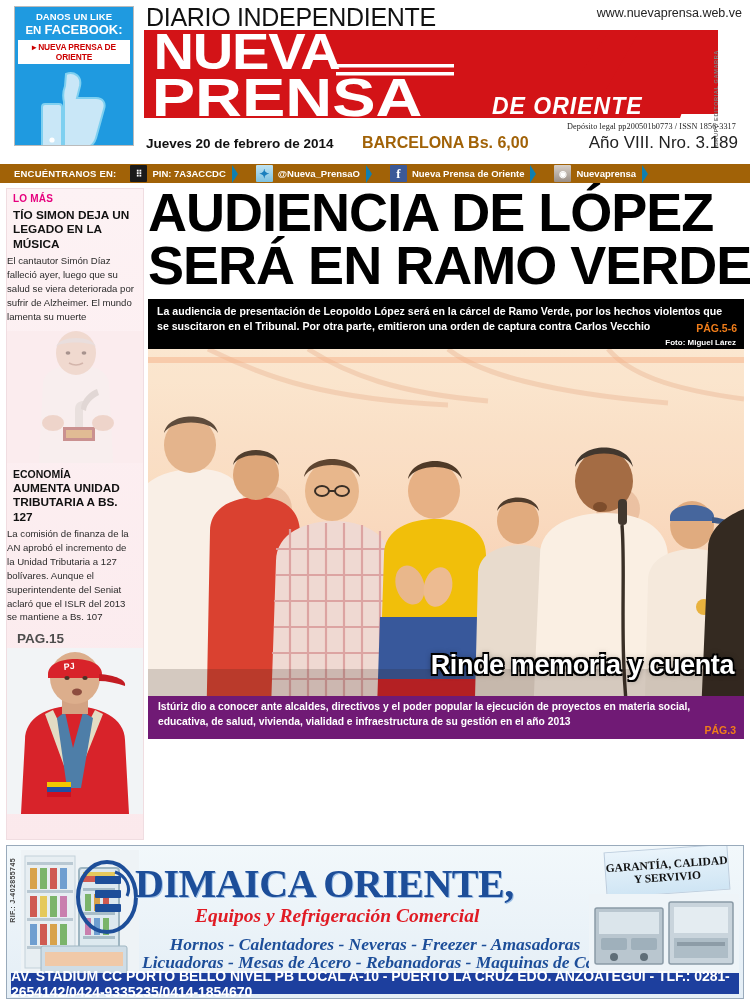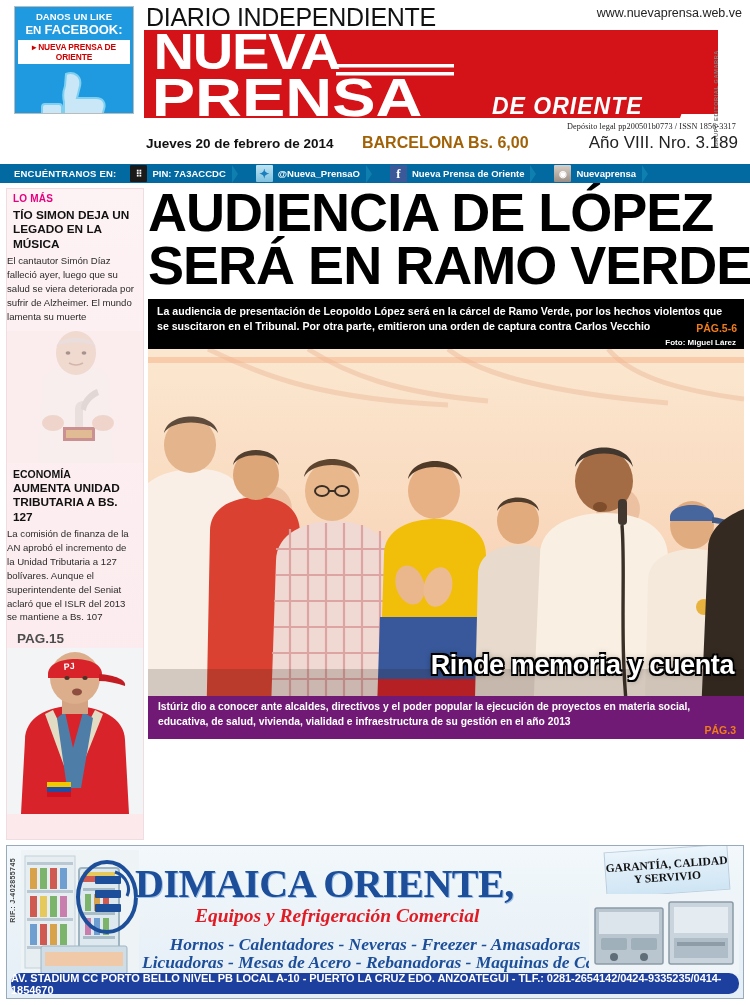--- a/index.html
+++ b/index.html
@@ -9,21 +9,21 @@
     font-family: "Liberation Sans", sans-serif;
     overflow: hidden;
   }
   .page { position: relative; width: 750px; height: 1005px; background: #fff; }
 
   
   .header { position: relative; height: 160px; width: 750px; background: #fff; }
 
   
   .fb-box {
-    position: absolute; left: 14px; top: 6px; width: 120px; height: 108px;
+    position: absolute; left: 14px; top: 6px; width: 120px; height: 140px;
     background: #1f9ae0; border: 1px solid #bbb; overflow: hidden;
   }
   .fb-top { padding: 4px 2px 1px; text-align: center; }
   .fb-l1 { color: #fff; font-size: 9.5px; font-weight: bold; letter-spacing: .1px; }
   .fb-l2 { color: #fff; font-size: 11.5px; font-weight: bold; }
   .fb-l2 b { font-size: 13px; }
   .fb-strip {
     margin: 2px 3px 0; background: #fff; color: #cc0000;
     font-size: 8.4px; font-weight: bold; text-align: center;
     padding: 2px 1px; letter-spacing: -.1px;
@@ -68,21 +68,21 @@
     font-size: 13.5px; font-weight: bold; color: #111;
   }
   .ciudad {
     position: absolute; left: 362px; top: 134px;
     font-size: 16px; font-weight: bold; color: #a16207;
   }
 
   
   .social {
     position: absolute; left: 0; top: 164px; width: 750px; height: 19px;
-    background: #0369a1; display: flex; align-items: stretch;
+    background: #a16207; display: flex; align-items: stretch;
   }
   .soc-label {
     color: #fff; font-size: 9.5px; font-weight: bold; letter-spacing: .2px;
     padding: 0 8px 0 14px; display: flex; align-items: center;
   }
   .soc-item { display: flex; align-items: center; position: relative; padding-right: 12px; }
   .soc-ico {
     width: 17px; height: 17px; margin: 0 5px 0 6px; flex: none;
     display: flex; align-items: center; justify-content: center;
     font-size: 11px; font-weight: bold; border-radius: 1px;
@@ -222,21 +222,21 @@
     display: flex; flex-direction: column; align-items: center; justify-content: center;
   }
   .ad-badge div {
     font-family: "Liberation Serif", serif; font-size: 11.5px;
     font-weight: bold; color: #111; line-height: 1.15; white-space: nowrap;
   }
   .ad-footer {
     position: absolute; left: 4px; right: 4px; bottom: 4px; height: 21px;
     background: #1d3f9e; color: #fff;
     display: flex; align-items: center; justify-content: center;
-    font-size: 11px; font-weight: bold; letter-spacing: -.05px; border-radius: 10px;
+    font-size: 14px; font-weight: bold; letter-spacing: -.05px;
   }
   .ad-logo { position: absolute; left: 68px; top: 14px; }
   .ad-photo-l { position: absolute; left: 14px; top: 4px; width: 118px; height: 124px; overflow: hidden; }
   .ad-photo-r { position: absolute; right: 4px; top: 48px; width: 150px; height: 80px; overflow: hidden; }
 </style>
 </head>
 <body>
 
 <div class="page">
 

